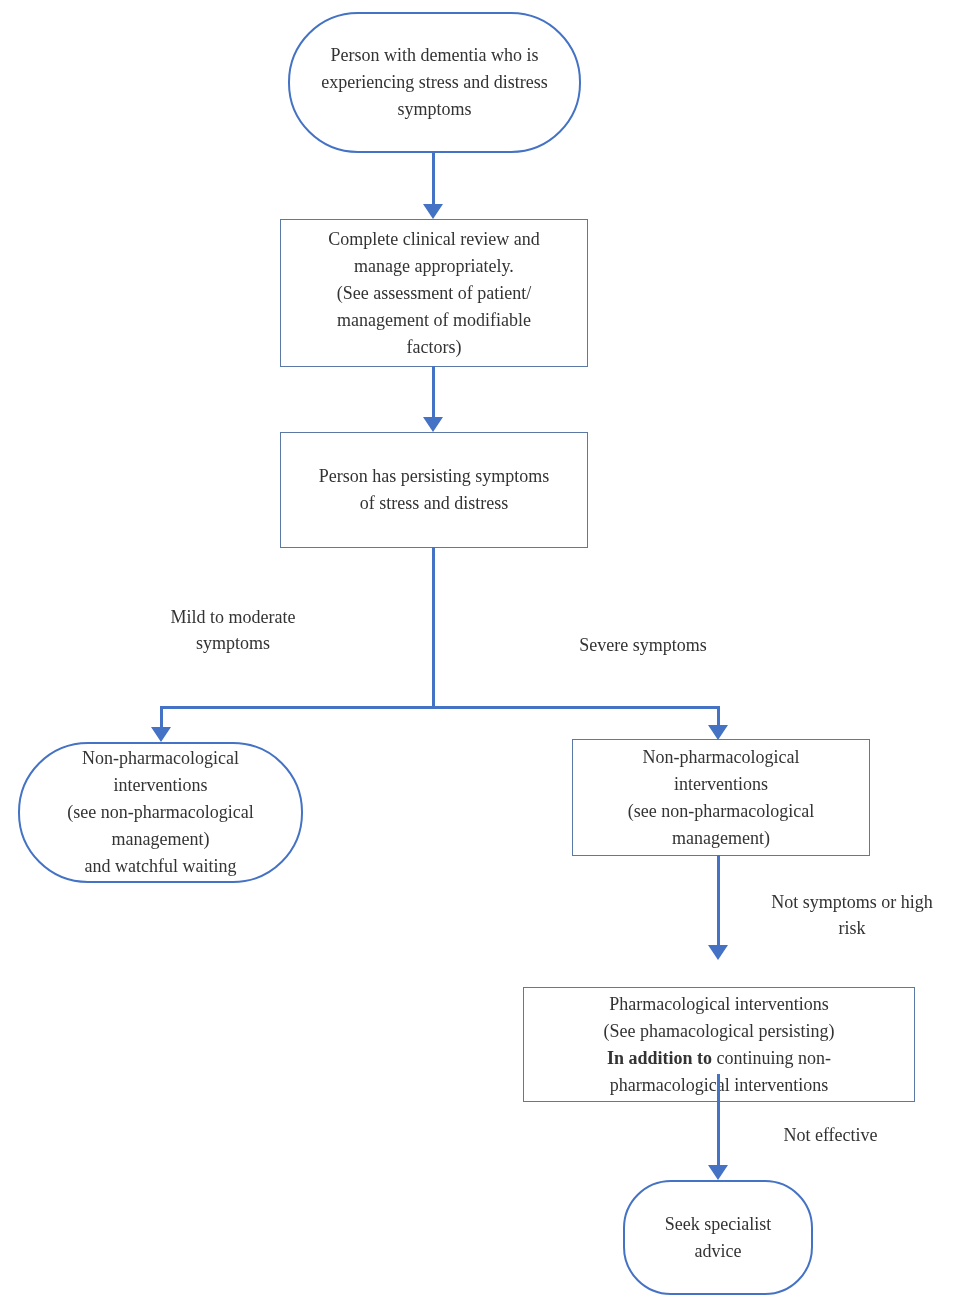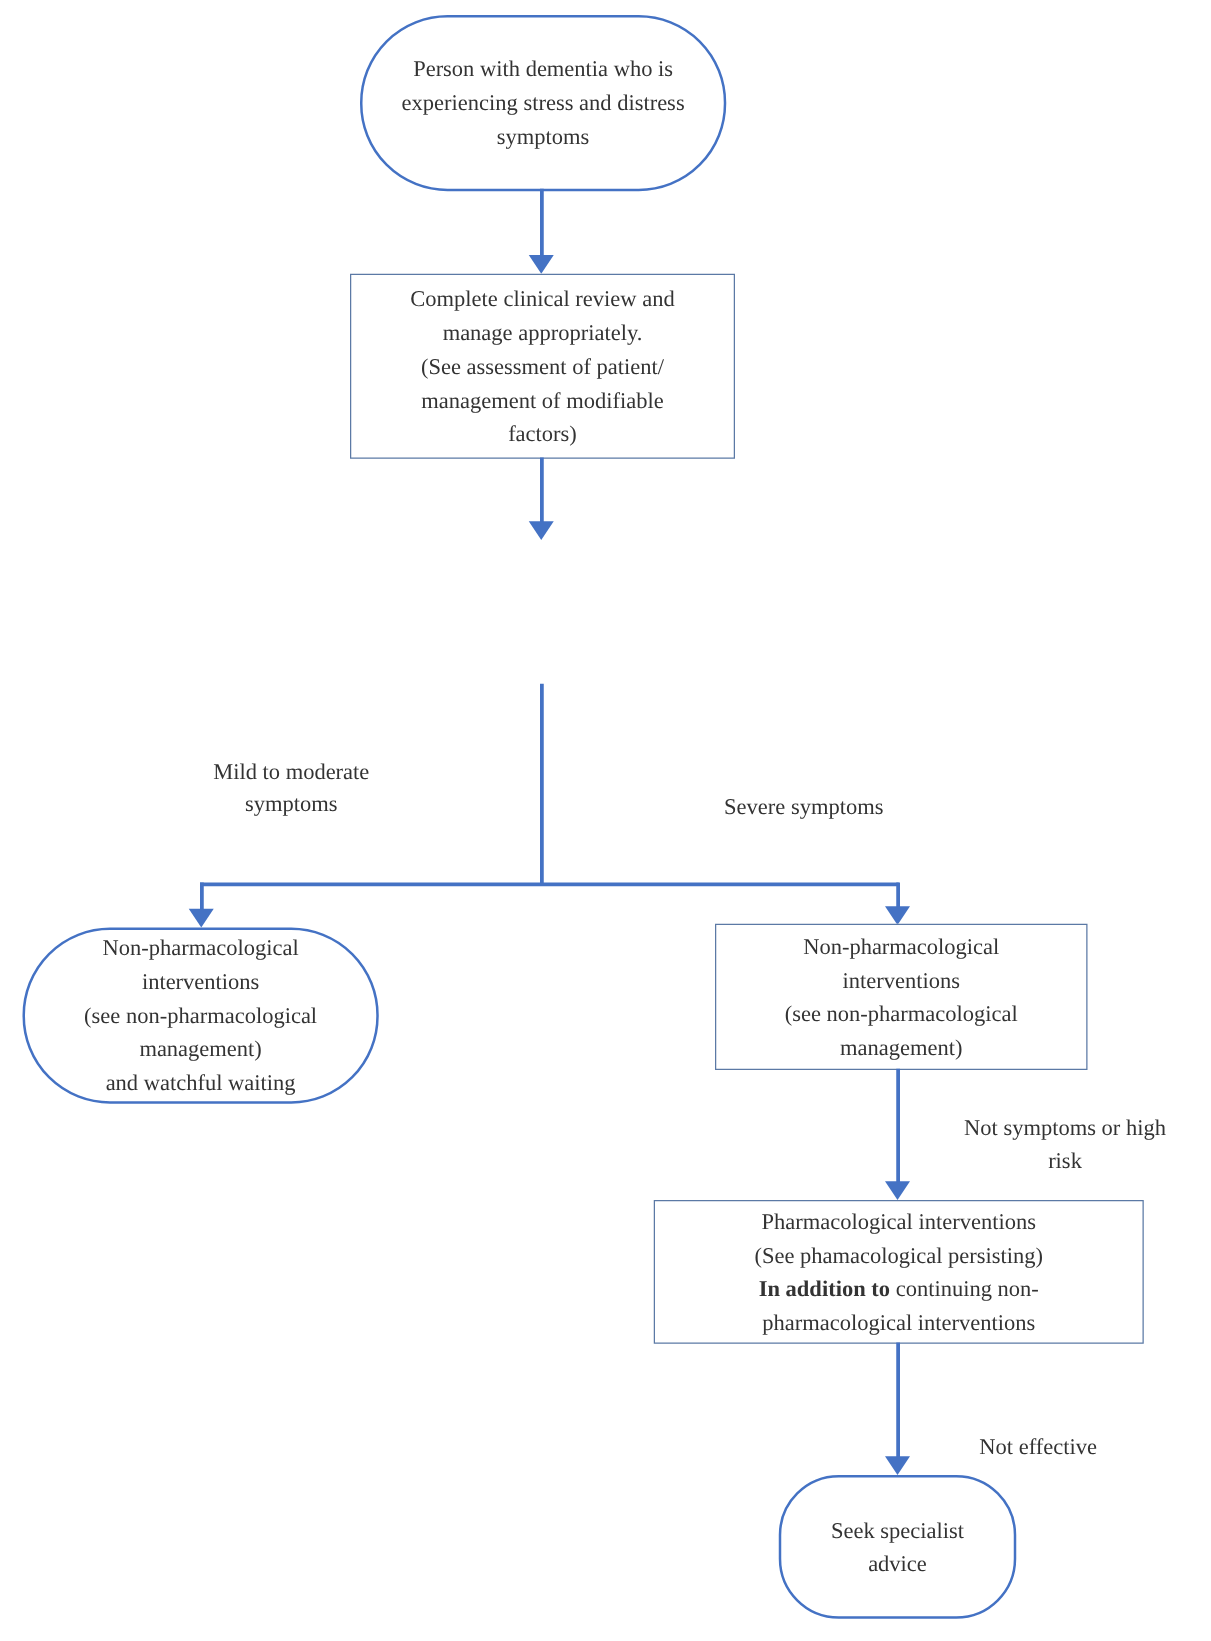--- a/index.html
+++ b/index.html
@@ -82,20 +82,22 @@
 
   <div class="node rect" style="left:280px; top:219px; width:308px; height:148px;">Complete clinical review and
 manage appropriately.
 (See assessment of patient/
 management of modifiable
 factors)</div>
 
   <div class="line-v" style="left:432px; top:366px; height:52px;"></div>
   <div class="arrow-down" style="left:423px; top:417px;"></div>
 
+  <div class="node rect" style="left:280px; top:432px; width:308px; height:116px;">Person has persisting symptoms
+of stress and distress</div>
 
   <div class="line-v" style="left:432px; top:547px; height:161px;"></div>
   <div class="line-h" style="left:160px; top:706px; width:559px;"></div>
   <div class="line-v" style="left:160px; top:706px; height:26px;"></div>
   <div class="arrow-down" style="left:151px; top:727px;"></div>
   <div class="line-v" style="left:717px; top:706px; height:24px;"></div>
   <div class="arrow-down" style="left:708px; top:725px;"></div>
 
   <div class="edge-label" style="left:138px; top:604px; width:190px;">Mild to moderate
 symptoms</div>
@@ -110,27 +112,27 @@
   <div class="node rect" style="left:572px; top:739px; width:298px; height:117px;">Non-pharmacological
 interventions
 (see non-pharmacological
 management)</div>
 
   <div class="line-v" style="left:717px; top:855px; height:94px;"></div>
   <div class="arrow-down" style="left:708px; top:945px;"></div>
   <div class="edge-label" style="left:752px; top:889px; width:200px;">Not symptoms or high
 risk</div>
 
-  <div class="node rect" style="left:523px; top:960px; width:392px; height:115px;">
+  <div class="node rect" style="left:523px; top:987px; width:392px; height:115px;">
     <div>Pharmacological interventions</div>
     <div>(See phamacological persisting)</div>
     <div><span class="bold">In addition to</span><span> continuing non-</span></div>
     <div>pharmacological interventions</div>
   </div>
 
   <div class="line-v" style="left:717px; top:1074px; height:95px;"></div>
   <div class="arrow-down" style="left:708px; top:1165px;"></div>
-  <div class="edge-label" style="left:748px; top:1122px; width:165px;margin-top:22px;">Not effective</div>
+  <div class="edge-label" style="left:748px; top:1122px; width:165px;">Not effective</div>
 
   <div class="node stadium-small" style="left:623px; top:1180px; width:190px; height:115px;">Seek specialist
 advice</div>
 
 </div>
 
 </body></html>

